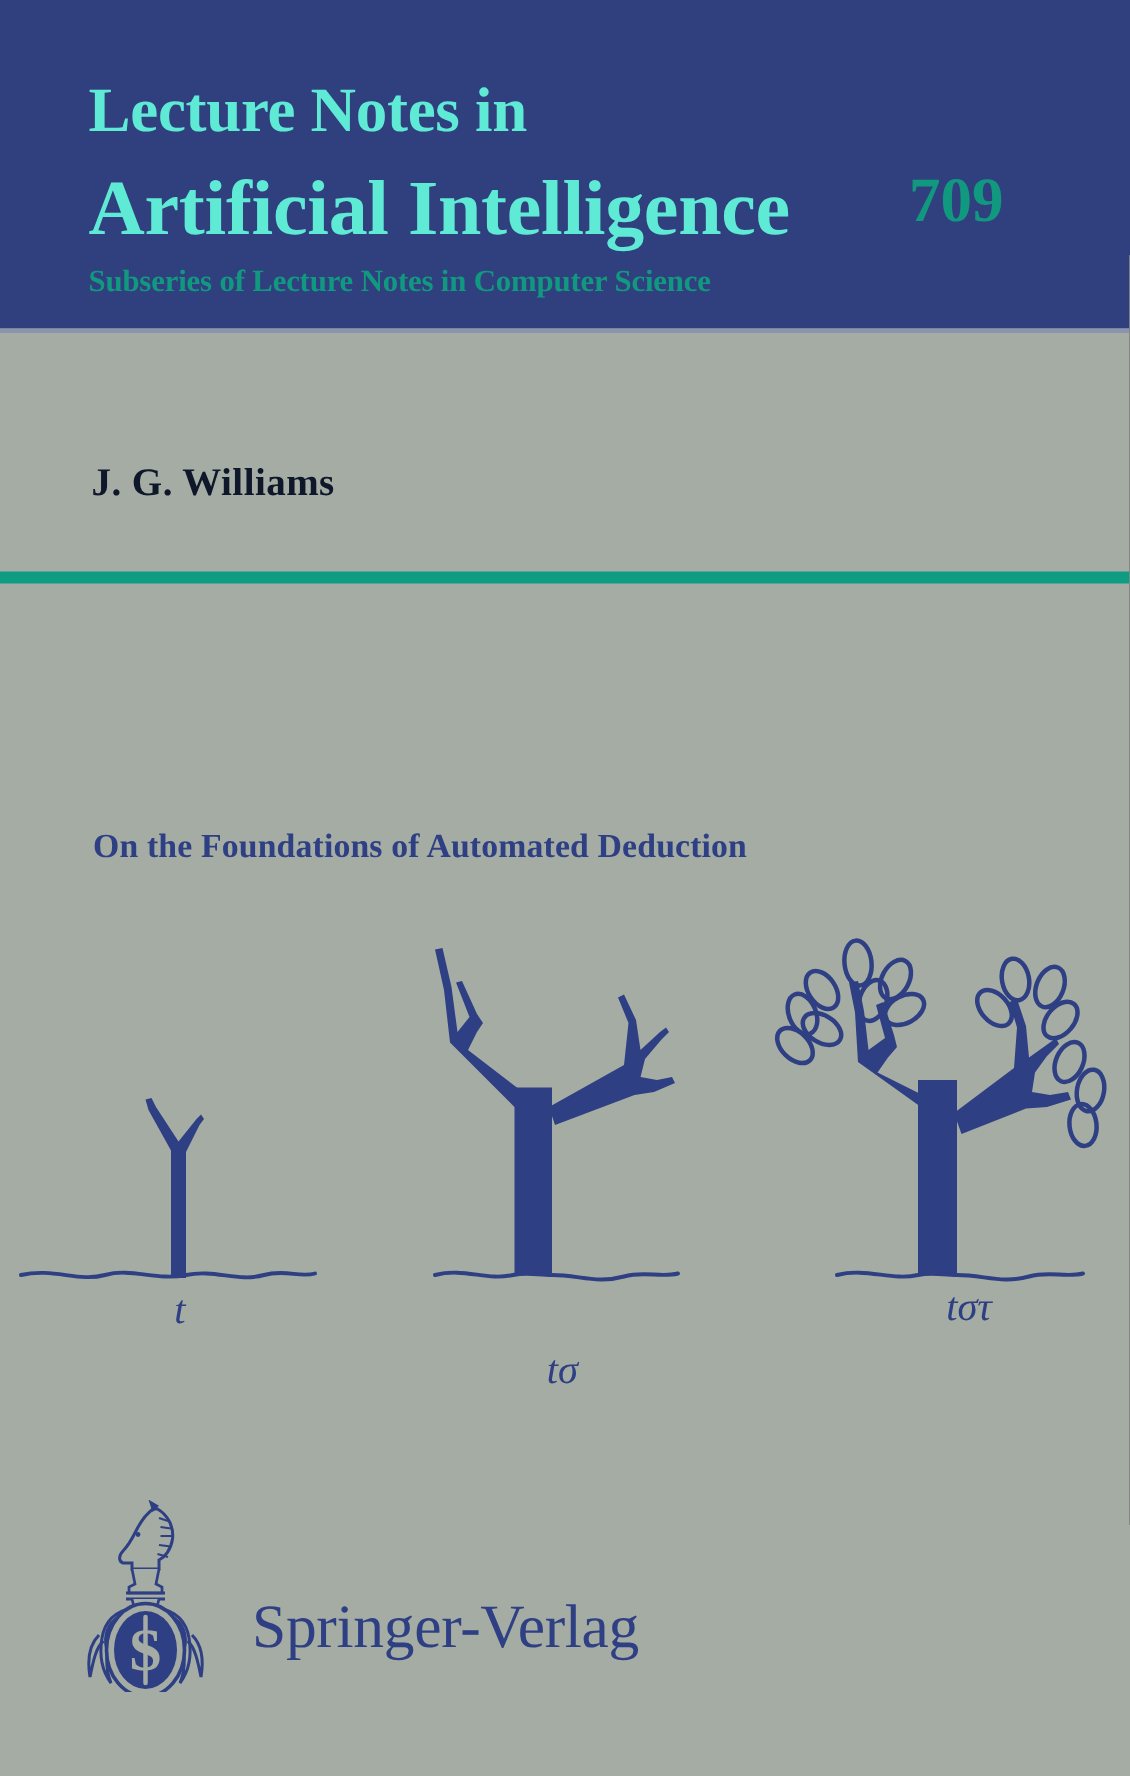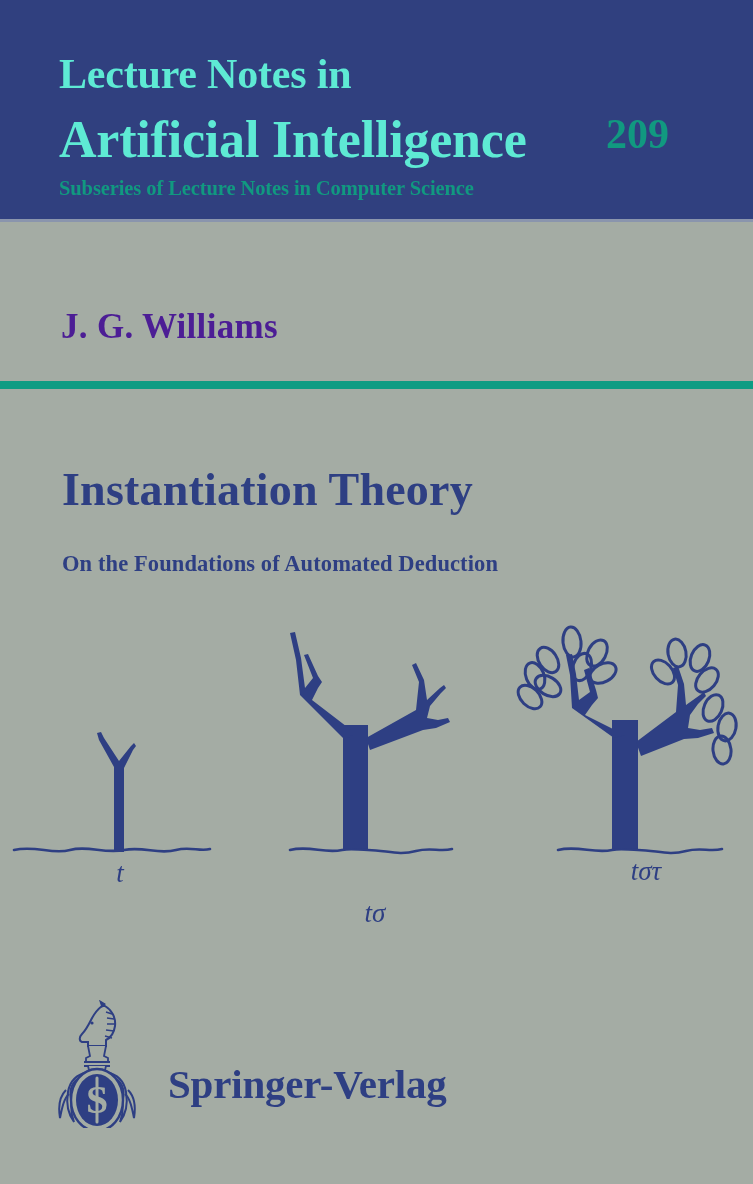--- a/index.html
+++ b/index.html
@@ -61,23 +61,23 @@
     font-weight: bold;
     font-size: 42px;
     white-space: nowrap;
   }
 
   
   #author {
     position: absolute;
     left: 61px;
     top: 307px;
-    color: #4c1d95;
-    font-weight: bold;
-    font-size: 35px;
+    color: #0f172a;
+    font-weight: bold;
+    font-size: 26px;
     white-space: nowrap;
     letter-spacing: 0.3px;
   }
   #rule {
     position: absolute;
     left: 0;
     top: 381px;
     width: 753px;
     height: 8px;
     background: #0e9c83;
@@ -135,44 +135,43 @@
   }
   #publisher-logo {
     position: absolute;
     left: 0; top: 0;
   }
   #publisher-name {
     position: absolute;
     left: 110px;
     top: 60px;
     color: #2e3f83;
-    font-weight: bold;
+    font-weight: normal;
     font-size: 41px;
     white-space: nowrap;
     letter-spacing: -0.2px;
   }
 </style>
 </head>
 <body>
 
 <div id="cover">
 
   <div id="banner">
     <div class="series-line" id="series-line-1">Lecture Notes in</div>
     <div class="series-line" id="series-line-2">Artificial Intelligence</div>
-    <div id="volume-number">209</div>
+    <div id="volume-number">709</div>
     <div id="subseries">Subseries of Lecture Notes in Computer Science</div>
   </div>
   <div id="banner-underline"></div>
 
   <div id="author">J. G. Williams</div>
 
   <div id="rule"></div>
 
-  <div id="title">Instantiation Theory</div>
   <div id="subtitle">On the Foundations of Automated Deduction</div>
 
   <div id="illustration">
 
     <svg width="753" height="310" viewBox="0 0 753 310">
       <g fill="#2e3f83" stroke="none">
 
         <g>
 
           <path d="M114,252 L114,167

